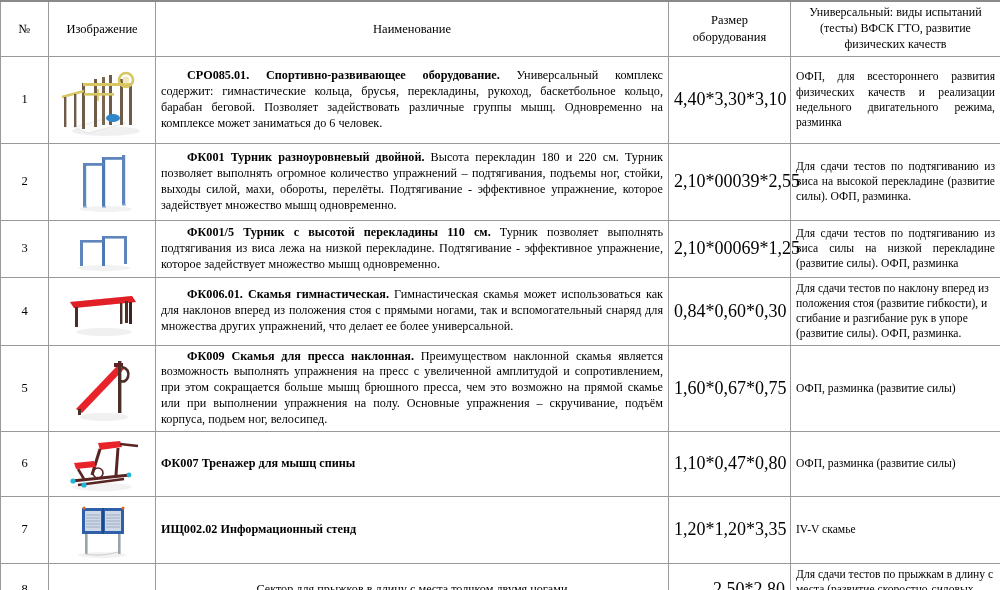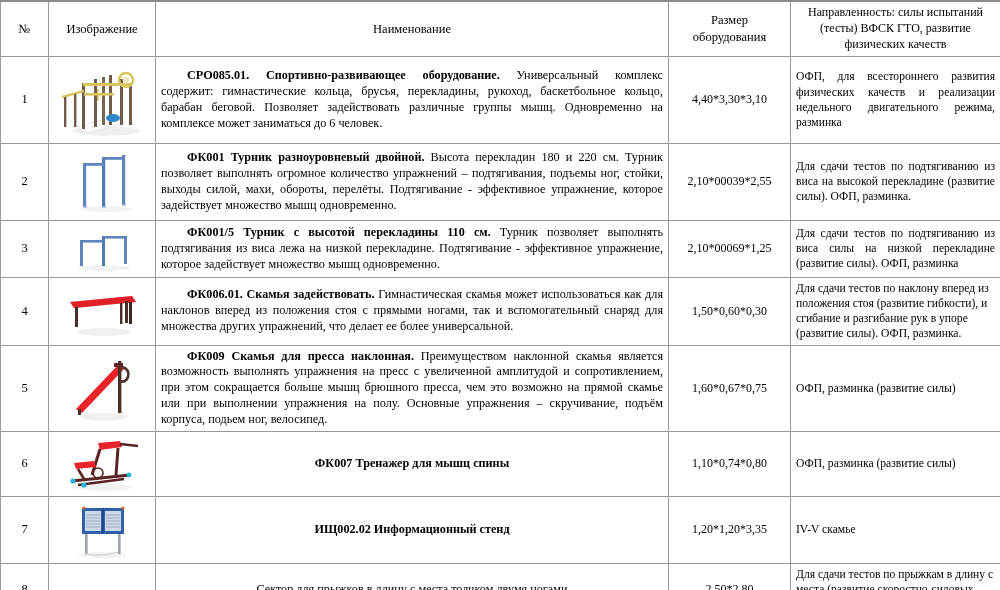--- a/index.html
+++ b/index.html
@@ -78,26 +78,25 @@
   td.cell-name.centered-plain {
     text-align: center;
   }
   td.cell-name p {
     margin: 0;
     text-indent: 26px;
     text-align: justify;
   }
   td.cell-name.centered p {
     text-indent: 0;
-    text-align: center;
   }
   td.cell-name b { font-weight: bold; }
   td.cell-size {
-    text-align: center;
-    font-size: 12px;
+    text-align: right;
+    font-size: 18px;
     white-space: nowrap;
   }
   td.cell-dir {
     text-align: justify;
     text-justify: inter-word;
     font-size: 11.6px;
     line-height: 1.31;
     padding: 4px 6px;
   }
   td.cell-dir p { margin: 0; font-family: Liberation Serif, serif; }
@@ -127,21 +126,21 @@
     <thead>
       <tr>
         <th>№</th>
         <th>Изображение</th>
         <th>Наименование</th>
         <th>
           <div>Размер</div>
           <div>оборудования</div>
         </th>
         <th class="head-dir">
-          <div>Направленность: силы испытаний</div>
+          <div>Универсальный: виды испытаний</div>
           <div>(тесты) ВФСК ГТО, развитие</div>
           <div>физических качеств</div>
         </th>
       </tr>
     </thead>
 
     <tbody>
 
       <tr style="height:87px">
         <td class="cell-num">1</td>
@@ -227,23 +226,23 @@
             <ellipse cx="48" cy="50" rx="28" ry="4" fill="#f0f0f0"></ellipse>
             <path d="M14 20 L76 14 L80 20 L18 26 Z" fill="#e8232a"></path>
             <path d="M14 20 L18 26 L80 20 L76 14 Z" fill="#d41b22" opacity="0.35"></path>
             <rect x="19" y="25" width="3" height="20" fill="#4a2e28"></rect>
             <rect x="69" y="19" width="3" height="22" fill="#4a2e28"></rect>
             <rect x="73" y="20" width="3" height="22" fill="#3c2420"></rect>
             <rect x="64" y="21" width="2.4" height="21" fill="#4a2e28"></rect>
           </svg>
         </td>
         <td class="cell-name">
-          <p><b>ФК006.01. Скамья задействовать.</b><span> Гимнастическая скамья может использоваться как для наклонов вперед из положения стоя с прямыми ногами, так и вспомогательный снаряд для множества других упражнений, что делает ее более универсальной.</span></p>
-        </td>
-        <td class="cell-size">1,50*0,60*0,30</td>
+          <p><b>ФК006.01. Скамья гимнастическая.</b><span> Гимнастическая скамья может использоваться как для наклонов вперед из положения стоя с прямыми ногами, так и вспомогательный снаряд для множества других упражнений, что делает ее более универсальной.</span></p>
+        </td>
+        <td class="cell-size">0,84*0,60*0,30</td>
         <td class="cell-dir noj">
           <p>Для сдачи тестов по наклону вперед из положения стоя (развитие гибкости), и сгибание и разгибание рук в упоре (развитие силы). ОФП, разминка.</p>
         </td>
       </tr>
 
       <tr style="height:82px">
         <td class="cell-num">5</td>
         <td class="cell-img">
           <svg class="thumb" width="92" height="74" viewBox="0 0 92 74">
             <ellipse cx="48" cy="66" rx="24" ry="4" fill="#f0f0f0"></ellipse>
@@ -278,21 +277,21 @@
             <path d="M24 50 L70 44" stroke="#5a2424" stroke-width="2.6"></path>
             <circle cx="19" cy="46" r="2.6" fill="#1fb6d8"></circle>
             <circle cx="30" cy="50" r="2.6" fill="#1fb6d8"></circle>
             <circle cx="75" cy="40" r="2.4" fill="#1fb6d8"></circle>
             <circle cx="44" cy="38" r="5" fill="none" stroke="#5a2424" stroke-width="1.6"></circle>
           </svg>
         </td>
         <td class="cell-name centered">
           <p><b>ФК007 Тренажер для мышц спины</b><span></span></p>
         </td>
-        <td class="cell-size">1,10*0,74*0,80</td>
+        <td class="cell-size">1,10*0,47*0,80</td>
         <td class="cell-dir noj">
           <p>ОФП, разминка (развитие силы)</p>
         </td>
       </tr>
 
       <tr style="height:65px">
         <td class="cell-num">7</td>
         <td class="cell-img">
           <svg class="thumb" width="92" height="60" viewBox="0 0 92 60">
             <ellipse cx="46" cy="55" rx="24" ry="3" fill="#f2f2f2"></ellipse>

